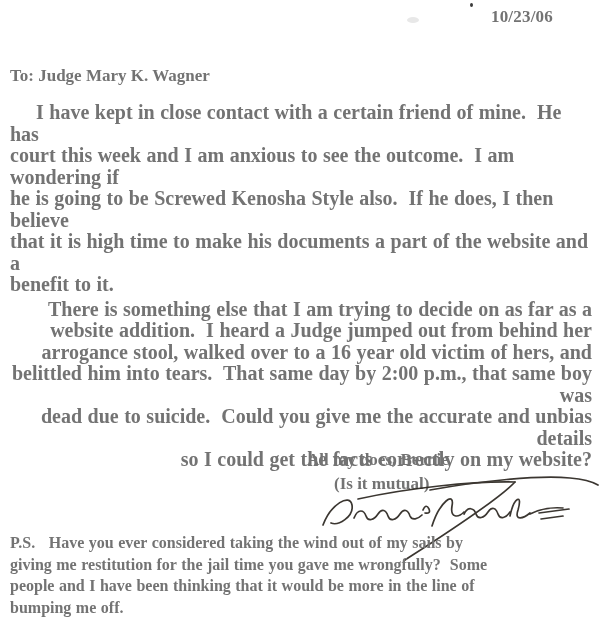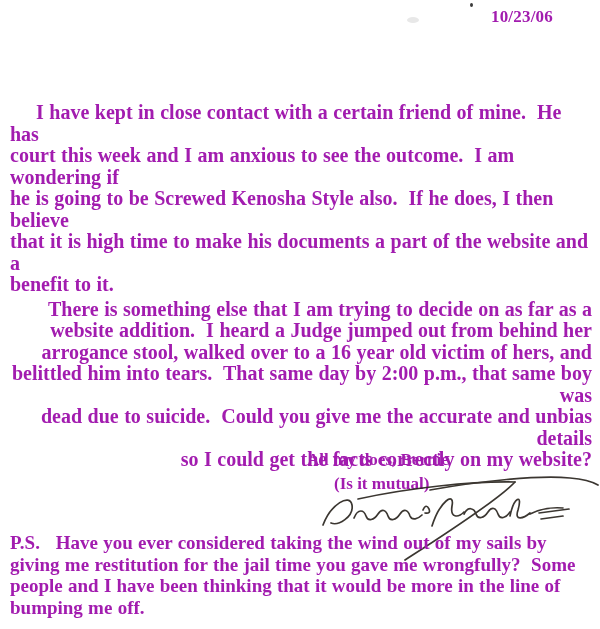--- a/index.html
+++ b/index.html
@@ -58,21 +58,21 @@
     top: 468px;
     width: 300px;
     height: 100px;
     pointer-events: none;
   }
   .postscript {
     position: absolute;
     top: 532px;
     left: 10px;
     width: 584px;
-    font-size: 19px;
+    font-size: 16px;
     line-height: 21.5px;
     white-space: pre-wrap;
     word-spacing: 0.5px;
   }
   .speck-dark {
     position: absolute;
     left: 470px;
     top: 3px;
     width: 3px;
     height: 4px;
@@ -85,27 +85,28 @@
     top: 17px;
     width: 12px;
     height: 6px;
     background: #e8e8e8;
     border-radius: 50%;
   }
 </style>
 </head>
 <body>
 
-<div class="page" style="color: #a21caf; background: rgb(255, 255, 255);">
+<div class="page" style="color: #737373; background: rgb(255, 255, 255);">
 
   <div class="speck-light"></div>
   <div class="speck-dark"></div>
 
   <div class="date-line">10/23/06</div>
 
+  <div class="recipient-line">To: Judge Mary K. Wagner</div>
 
   <div class="body-text">
     <p class="para">I have kept in close contact with a certain friend of mine.  He has
 court this week and I am anxious to see the outcome.  I am wondering if
 he is going to be Screwed Kenosha Style also.  If he does, I then believe
 that it is high time to make his documents a part of the website and a
 benefit to it.</p>
     <p class="para">There is something else that I am trying to decide on as far as a
 website addition.  I heard a Judge jumped out from behind her
 arrogance stool, walked over to a 16 year old victim of hers, and

